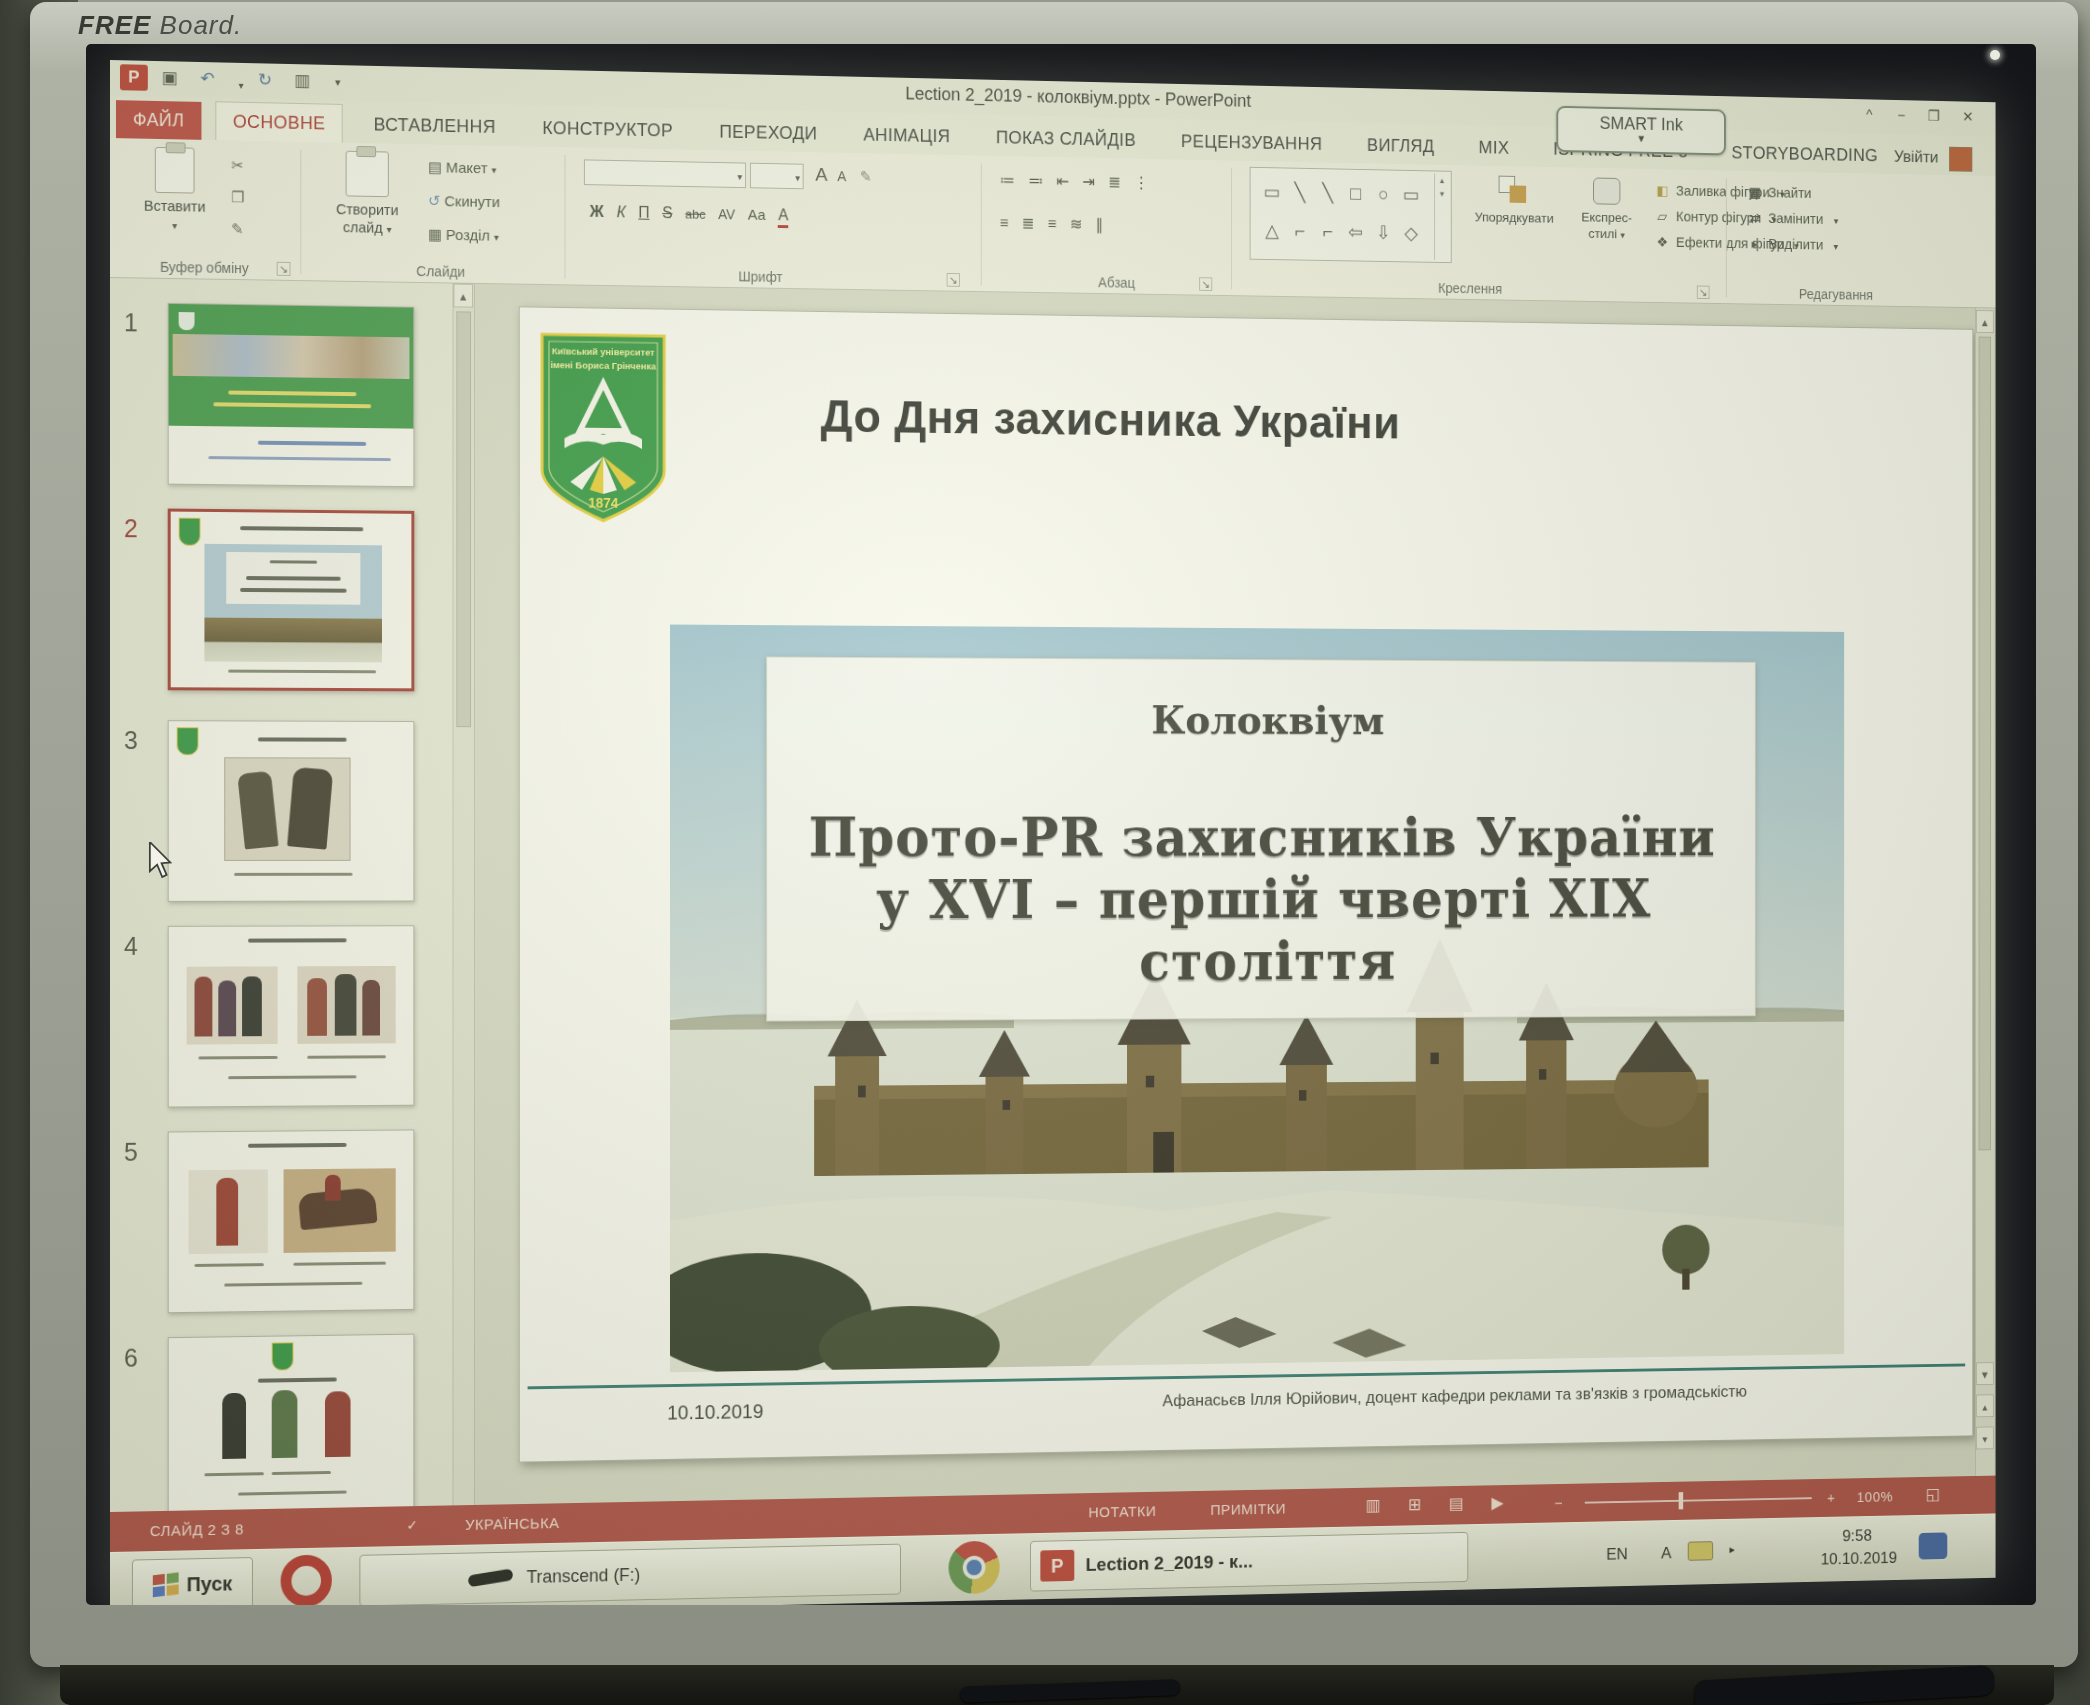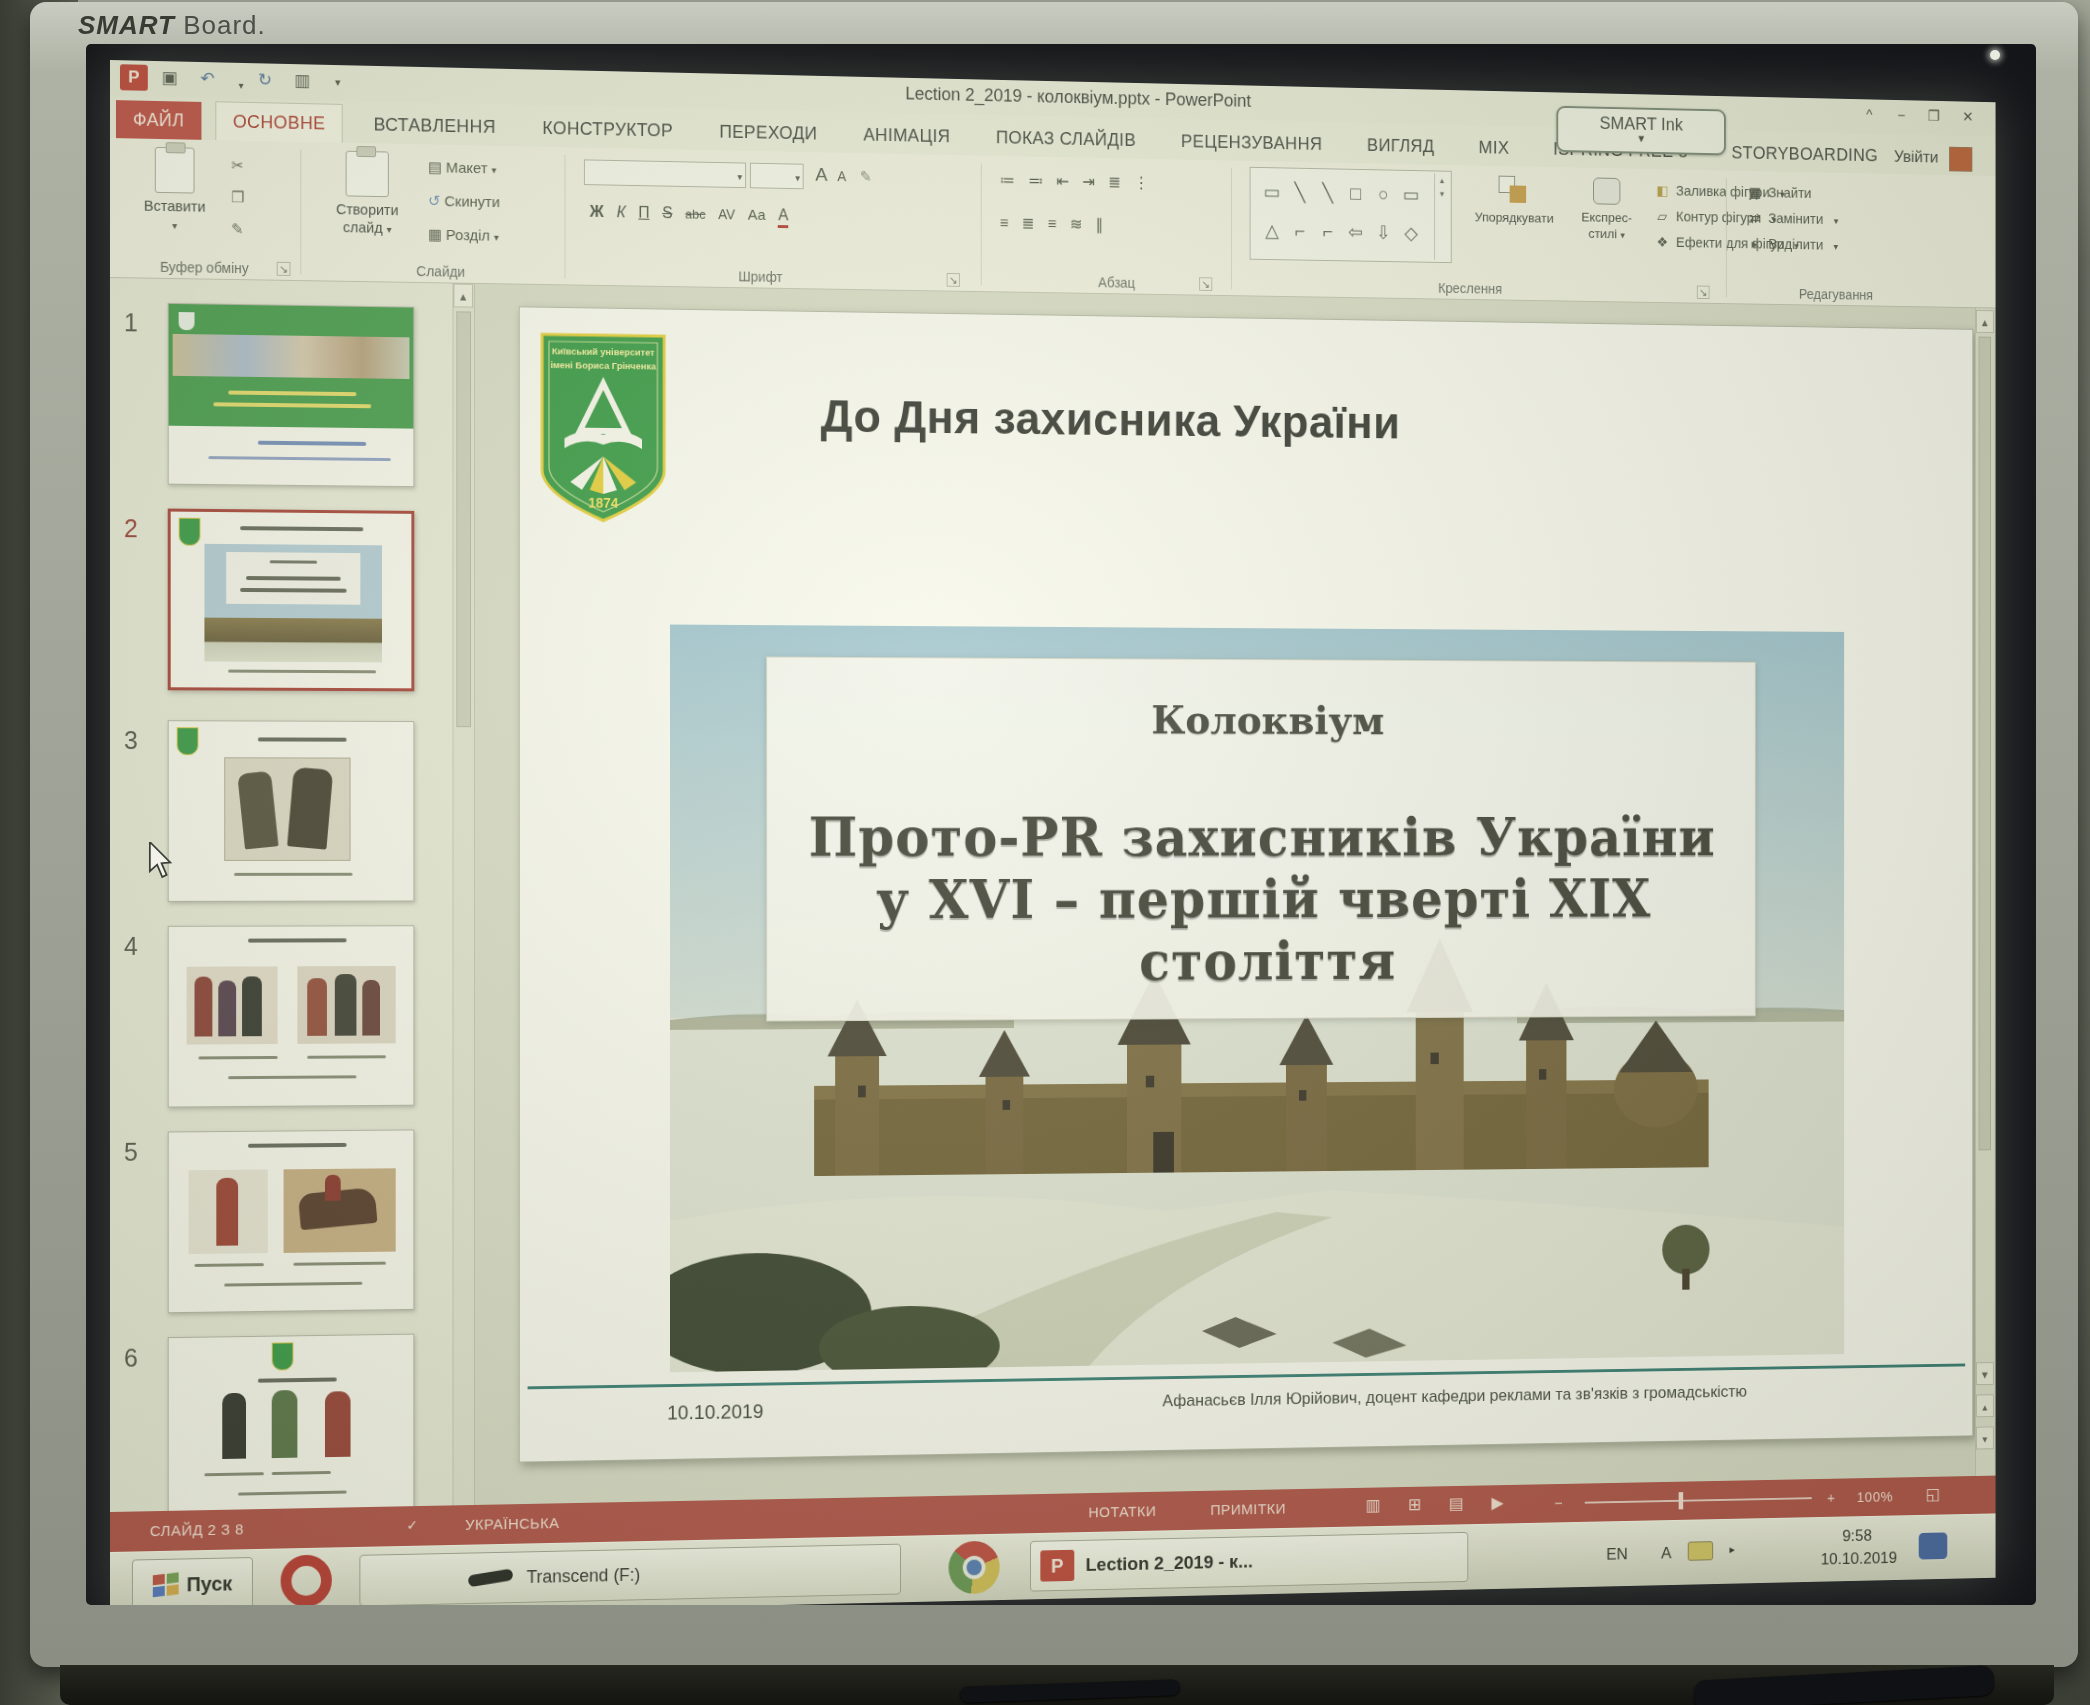--- a/index.html
+++ b/index.html
@@ -4,21 +4,21 @@
 <style>
   html,body{margin:0;padding:0}
   body{width:2090px;height:1705px;overflow:hidden;background:#75796b;font-family:"Liberation Sans",sans-serif;position:relative}
   
   #wall{position:absolute;inset:0;background:linear-gradient(180deg,#a2a697 0,#8f9385 70px,#6e7265 260px,#565a4e 75%,#3c3f36 100%)}
   #walldark{position:absolute;left:0;top:0;width:78px;height:100%;background:linear-gradient(90deg,#383c32,#5c6053)}
   
   #frame{position:absolute;left:30px;top:2px;right:12px;bottom:38px;background:linear-gradient(180deg,#c9ccc0,#aeb2a5 70px,#9da195 55%,#8b8f83);border-radius:16px;box-shadow:0 10px 22px rgba(0,0,0,.5)}
   #brand{position:absolute;left:48px;top:8px;font-size:26px;color:#383b34;letter-spacing:1px}
   #brand .b1{font-weight:700;font-style:italic}
-  #brand .b2{font-weight:300;color:#4b4e46}
+  #brand .b2{font-weight:300;font-style:italic;color:#4b4e46}
   #screen{position:absolute;left:56px;top:42px;right:42px;bottom:62px;background:#141518;border-radius:5px;overflow:hidden}
   #speck{position:absolute;right:36px;top:6px;width:10px;height:10px;border-radius:50%;background:#e8ebe0;box-shadow:0 0 6px 2px rgba(240,240,230,.7)}
   #traybar{position:absolute;left:60px;right:36px;bottom:0;height:40px;background:linear-gradient(180deg,#26271f,#131310);border-radius:0 0 10px 10px}
   .pen{position:absolute;background:#101114;border-radius:8px;box-shadow:0 1px 2px rgba(0,0,0,.8)}
   
   #proj{position:absolute;left:24px;top:16px;width:2000px;height:1560px;background:#e9ecd6;transform-origin:left center;transform:perspective(2800px) rotateY(4.6deg);border-radius:3px;filter:blur(.35px);box-shadow:0 0 60px rgba(225,235,205,.22)}
   #proj::after{content:"";position:absolute;inset:0;background:radial-gradient(ellipse at 42% 38%,rgba(255,255,248,.10),rgba(35,40,25,.14) 88%);pointer-events:none;z-index:60}
   #proj, #proj *{box-sizing:border-box}
   .g{display:inline-block;text-align:center;color:#5d6453;line-height:1}
   
@@ -106,21 +106,21 @@
   #cursor{position:absolute;left:148px;top:842px;z-index:200}
 </style>
 </head>
 <body>
 
 <div id="wall">
   <div id="walldark"></div>
 
   <div id="frame">
     <div id="brand">
-      <span class="b1">SMART</span>
+      <span class="b1">FREE</span>
       <span class="b2">Board.</span>
     </div>
 
     <div id="screen">
       <div id="proj">
 
         <div id="qat">
           <span class="qi ppico" style="left:10px">P</span>
           <span class="qi" style="left:46px">▣</span>
           <span class="qi" style="left:84px;color:#5a7a9a">↶</span>

